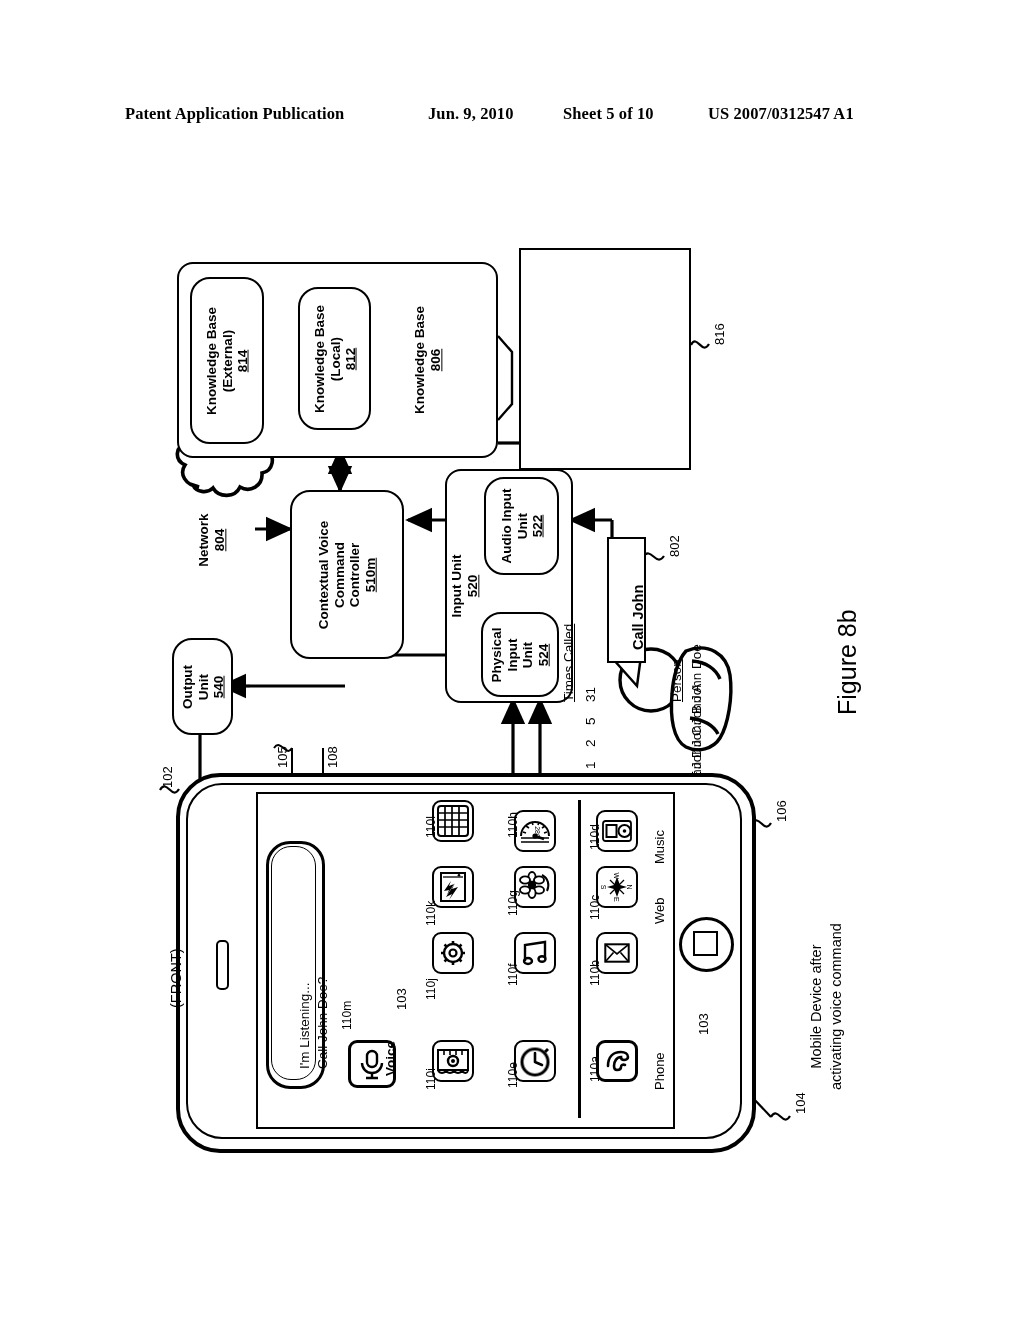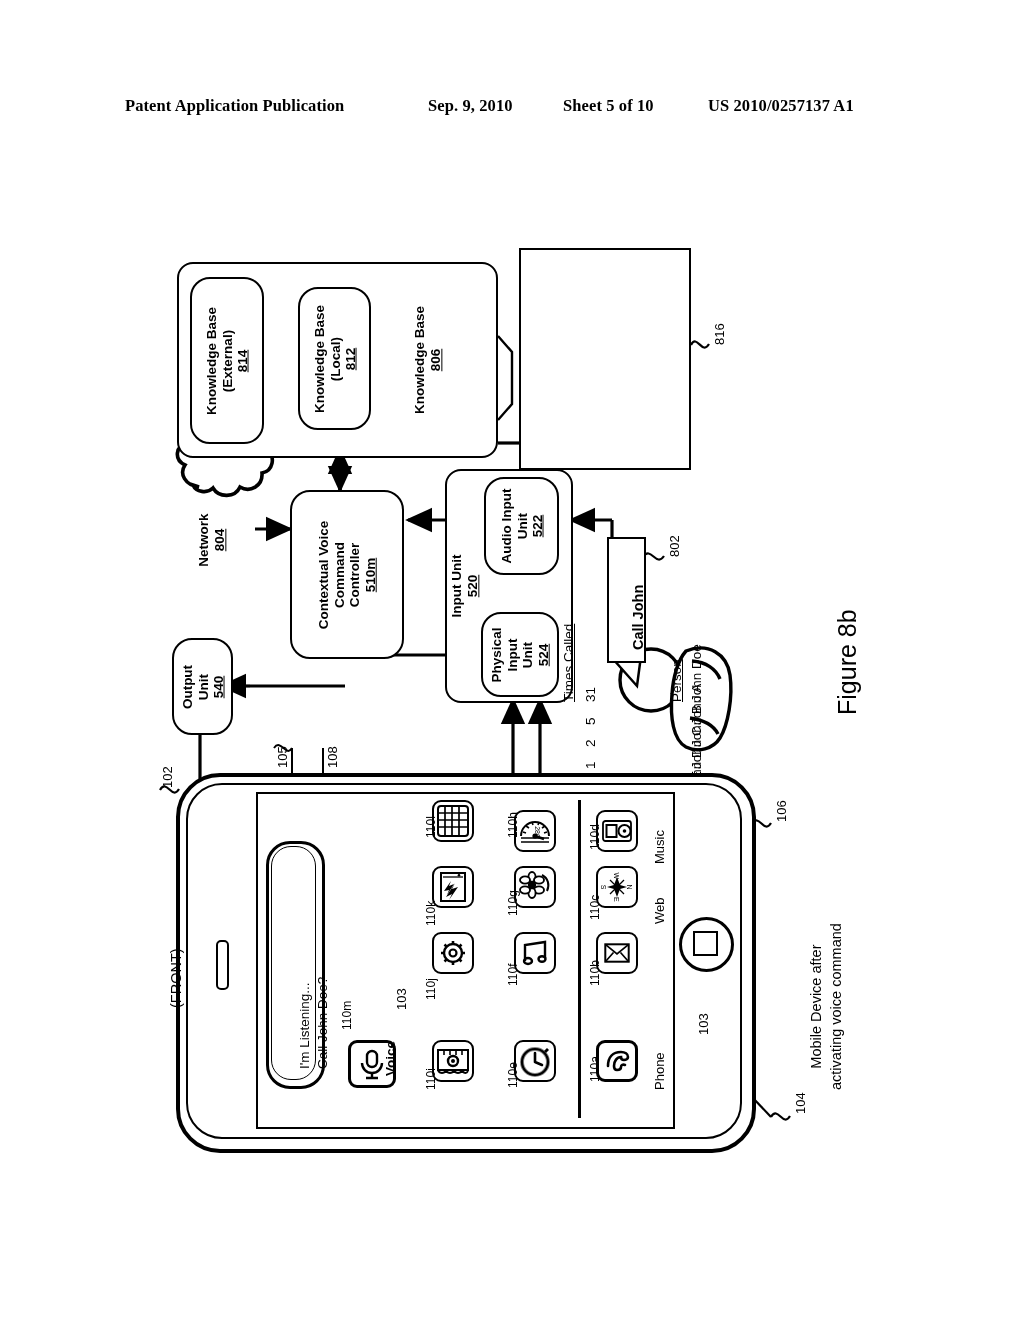--- a/index.html
+++ b/index.html
@@ -3,21 +3,21 @@
 <meta charset="utf-8">
 <style>
   html,body{margin:0;padding:0;background:#fff;}
   body{width:1024px;height:1320px;position:relative;
        font-family:"Liberation Sans",sans-serif;color:#000;overflow:hidden;}
 
   
   #pub-header{position:absolute;top:88px;left:0;width:1024px;
       font-family:"Liberation Serif",serif;font-weight:bold;font-size:16.5px;
       letter-spacing:.1px;white-space:nowrap;}
-  #pub-header span{position:absolute;top:8px;}
+  #pub-header span{position:absolute;top:16px;}
   .h-pub{left:125px;}
   .h-date{left:428px;}
   .h-sheet{left:563px;}
   .h-num{left:708px;}
 
   
   .rot{position:absolute;transform-origin:0 0;
        transform:rotate(-90deg);white-space:nowrap;}
 
   
@@ -86,23 +86,23 @@
   
   #bubble{position:absolute;left:607px;top:537px;width:35px;height:122px;
        border:2.5px solid #000;background:#fff;}
   #bubble-txt{left:630px;top:650px;font-size:14.5px;font-weight:bold;}
 </style>
 </head>
 <body>
 
 <div id="pub-header">
   <span class="h-pub">Patent Application Publication</span>
-  <span class="h-date">Sep. 9, 2010</span>
+  <span class="h-date">Jun. 9, 2010</span>
   <span class="h-sheet">Sheet 5 of 10</span>
-  <span class="h-num">US 2010/0257137 A1</span>
+  <span class="h-num">US 2007/0312547 A1</span>
 </div>
 
 <svg class="overlay" viewBox="0 0 1024 1320">
   <defs>
     <marker id="ah" markerWidth="9" markerHeight="9" refX="7.5" refY="4.5" orient="auto" markerUnits="strokeWidth">
       <path d="M0,0.7 L8.4,4.5 L0,8.3 z" fill="#000"></path>
     </marker>
   </defs>
   <g stroke="#000" stroke-width="3.2" fill="none" marker-end="url(#ah)">
 

